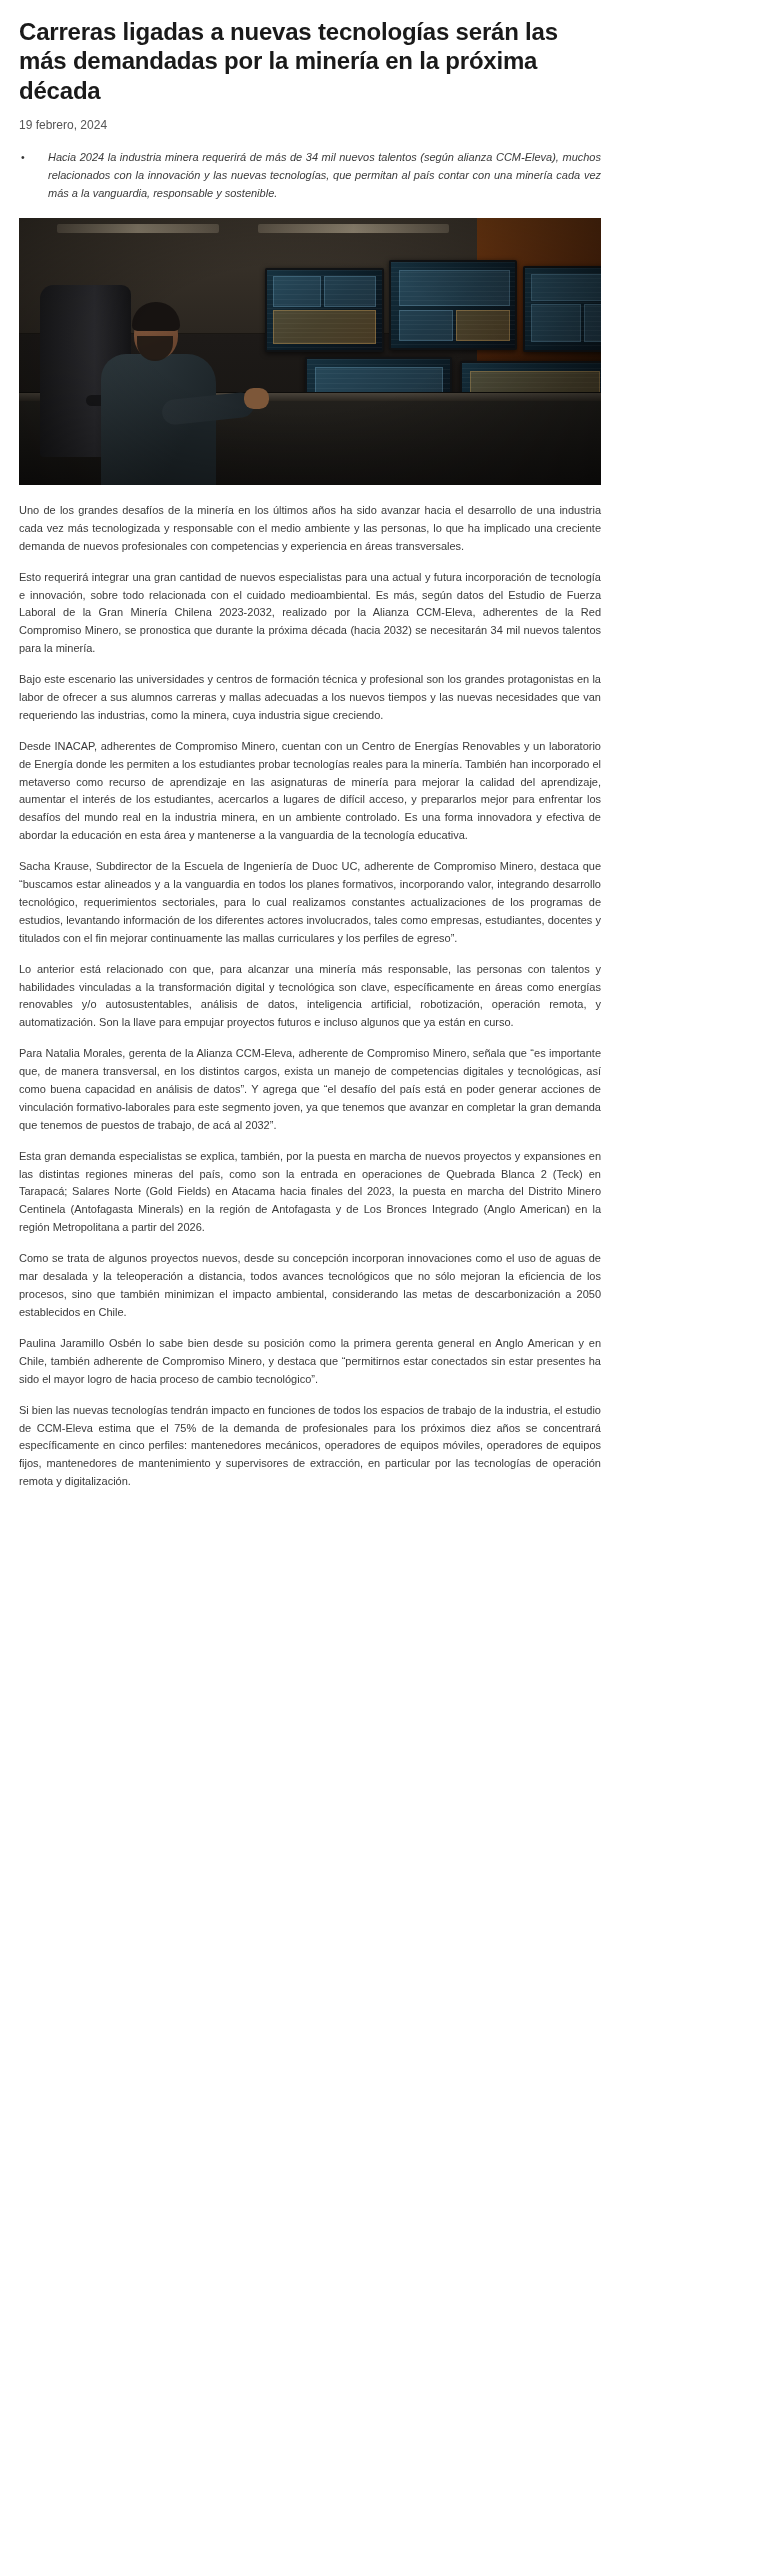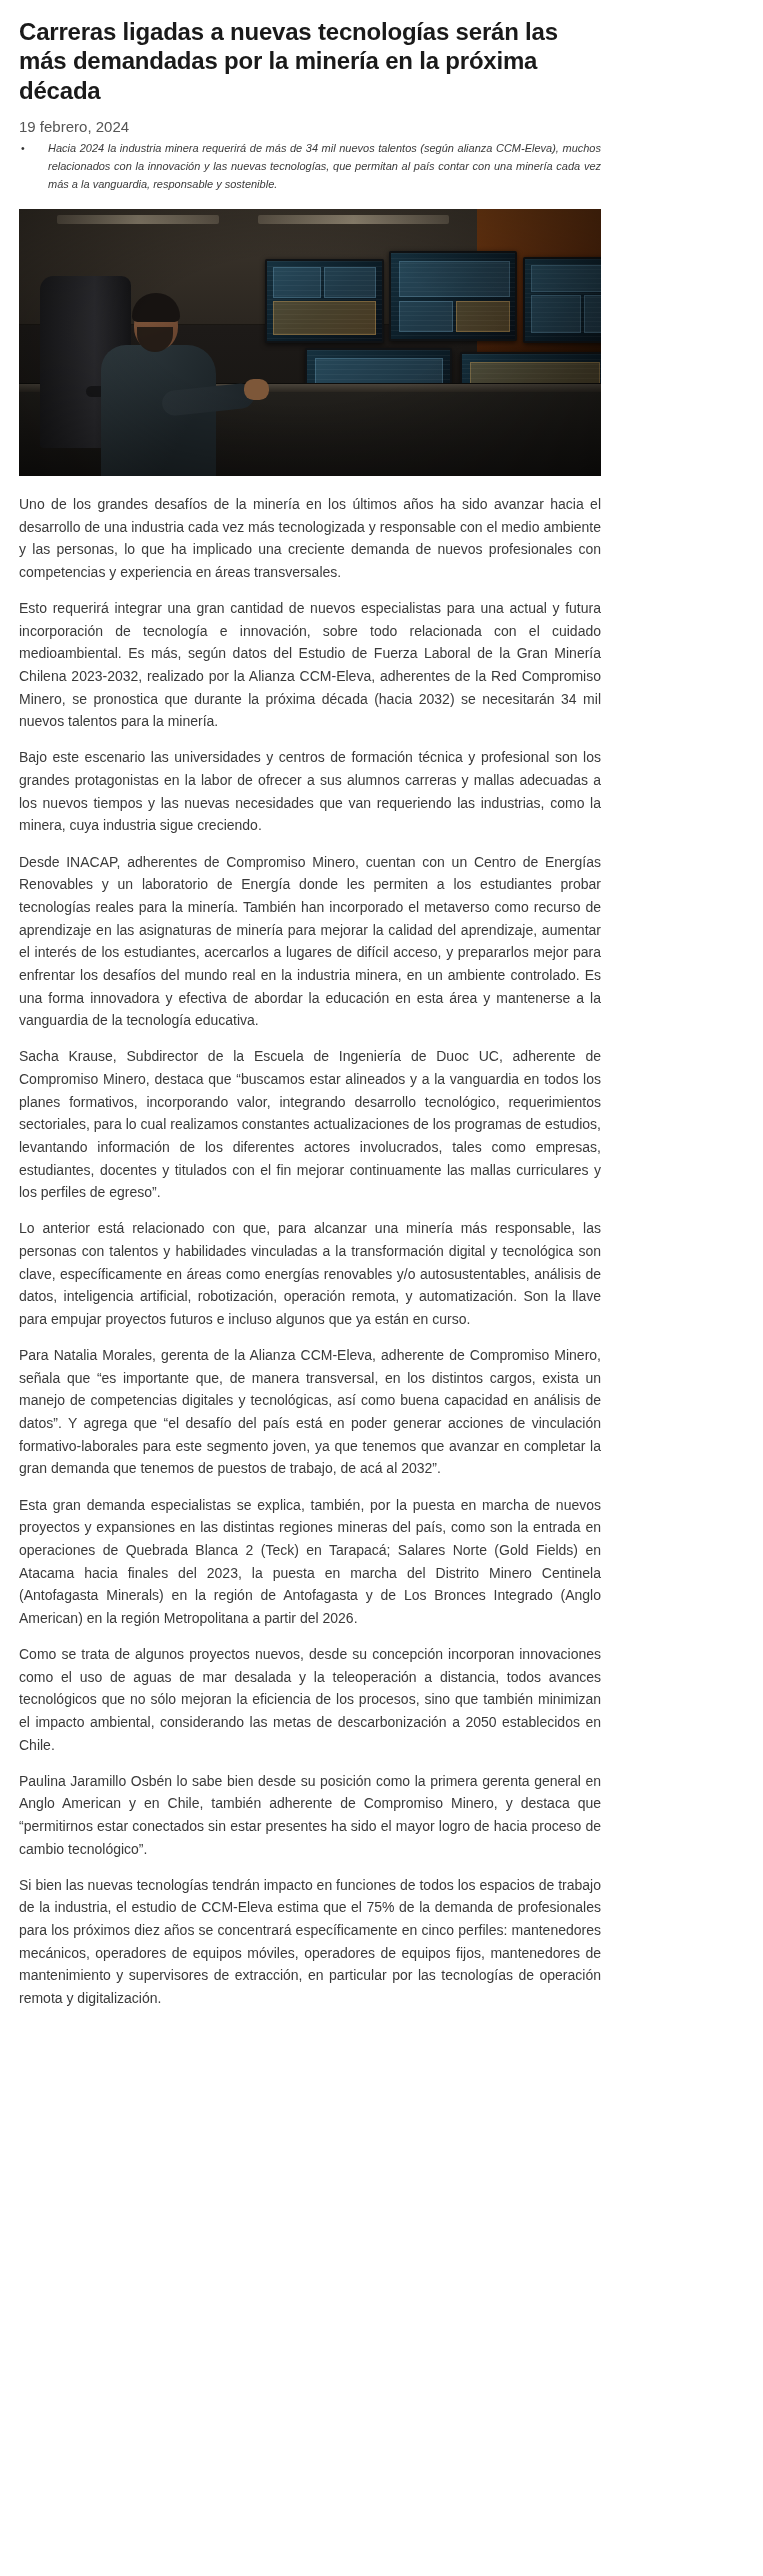--- a/index.html
+++ b/index.html
@@ -19,23 +19,23 @@
   }
   .article-title {
     font-size: 24px;
     line-height: 1.22;
     font-weight: bold;
     color: #1a1a1a;
     margin: 0 0 13.4px 0;
     letter-spacing: -0.2px;
   }
   .article-date {
-    font-size: 15px;
+    font-size: 12px;
     color: #555555;
-    margin: 0 0 5px 0;
+    margin: 0 0 17px 0;
     font-weight: normal;
   }
   .lead-list {
     margin: 0 0 15.3px 0;
     padding: 0;
     list-style: none;
   }
   .lead-item {
     position: relative;
     padding-left: 29px;
@@ -213,21 +213,21 @@
     border-radius: 9.5px;
     background: #7d5739;
   }
   .vignette {
     position: absolute;
     inset: 0;
     background: radial-gradient(ellipse at 48% 45%, rgba(0,0,0,0) 35%, rgba(0,0,0,0.55) 100%);
   }
   
   .body-copy p {
-    font-size: 14px;
+    font-size: 11px;
     line-height: 1.62;
     color: #3a3a3a;
     text-align: justify;
     margin: 0 0 13.4px 0;
   }
 </style>
 </head>
 <body>
 
 <div class="page">

